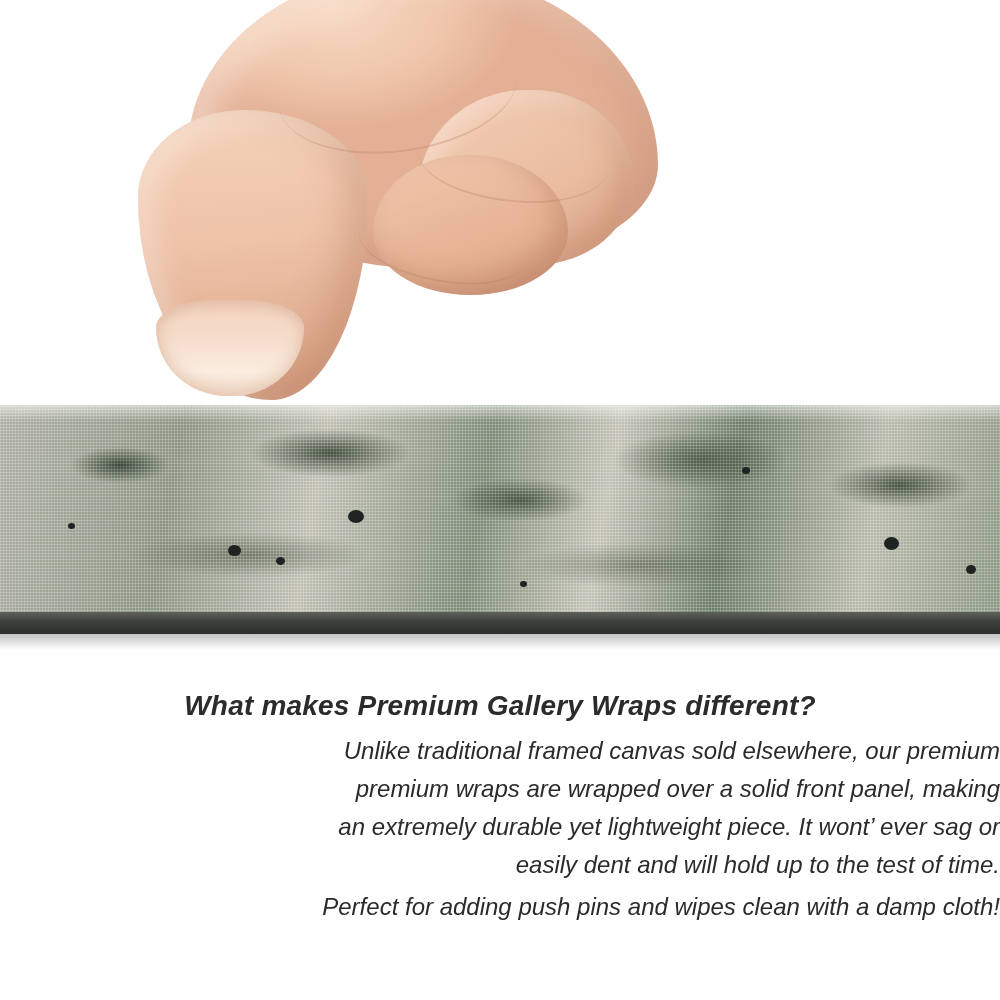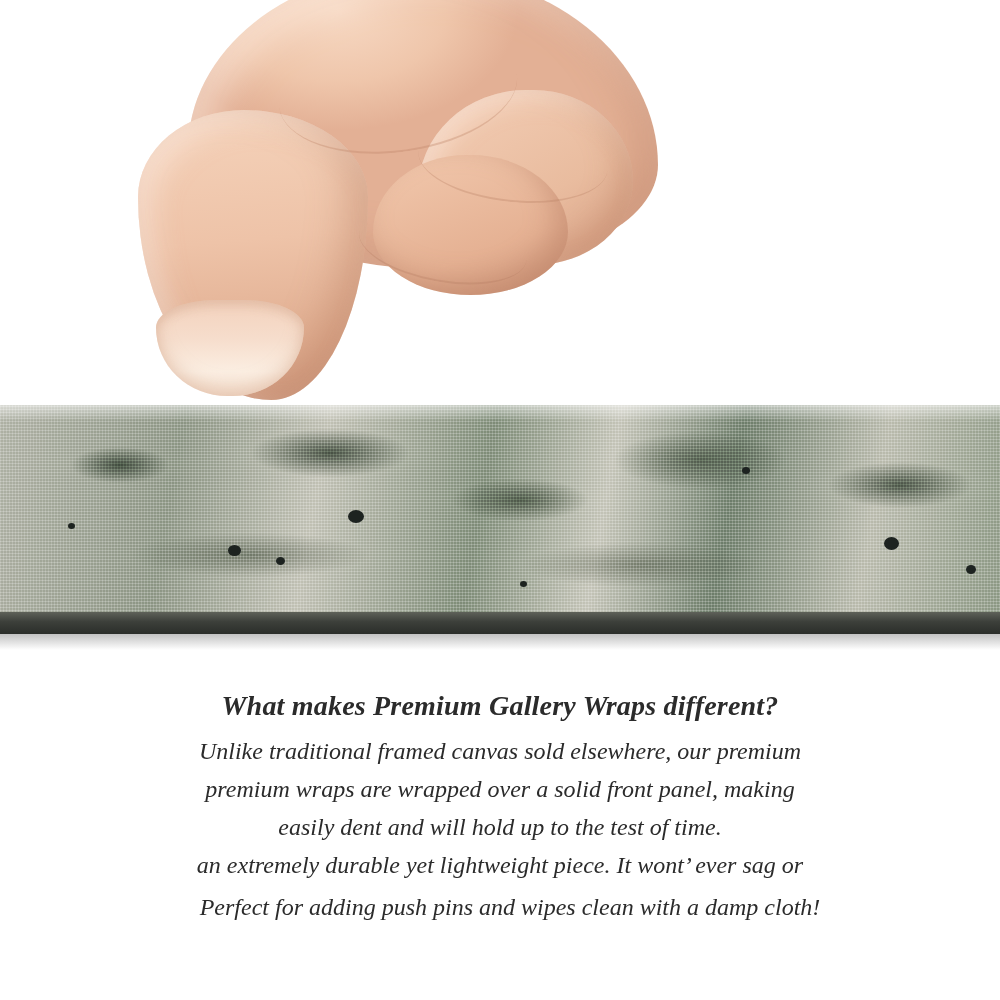--- a/index.html
+++ b/index.html
@@ -186,34 +186,35 @@
   }
 
   
   .caption {
     position: absolute;
     left: 0;
     top: 690px;
     width: 1000px;
     text-align: center;
     color: #2b2b2b;
-    font-family: Liberation Serif, serif;
+    font-family: Liberation Sans, sans-serif;
     font-style: italic;
   }
   .caption h2 {
     margin: 0 0 10px 0;
     font-size: 28px;
     font-weight: 700;
     letter-spacing: 0.2px;
   }
   .caption p {
     margin: 0;
     font-size: 24px;
     line-height: 38px;
     font-weight: 400;
+    text-align: right;
   }
   .caption .last-line {
     margin-top: 4px;
     padding-left: 20px;
   }
 </style>
 </head>
 <body>
 
 <div class="page">
@@ -245,18 +246,18 @@
       <div class="speck" style="left:520px;top:176px;width:7px;height:6px;"></div>
     </div>
     <div class="canvas-bevel"></div>
     <div class="canvas-shadow"></div>
   </div>
 
   <div class="caption">
     <h2>What makes Premium Gallery Wraps different?</h2>
     <p>Unlike traditional framed canvas sold elsewhere, our premium</p>
     <p>premium wraps are wrapped over a solid front panel, making</p>
+    <p>an extremely durable yet lightweight piece. It wont’ ever sag or</p>
     <p>easily dent and will hold up to the test of time.</p>
-    <p>an extremely durable yet lightweight piece. It wont’ ever sag or</p>
     <p class="last-line">Perfect for adding push pins and wipes clean with a damp cloth!</p>
   </div>
 
 </div>
 
 </body></html>

